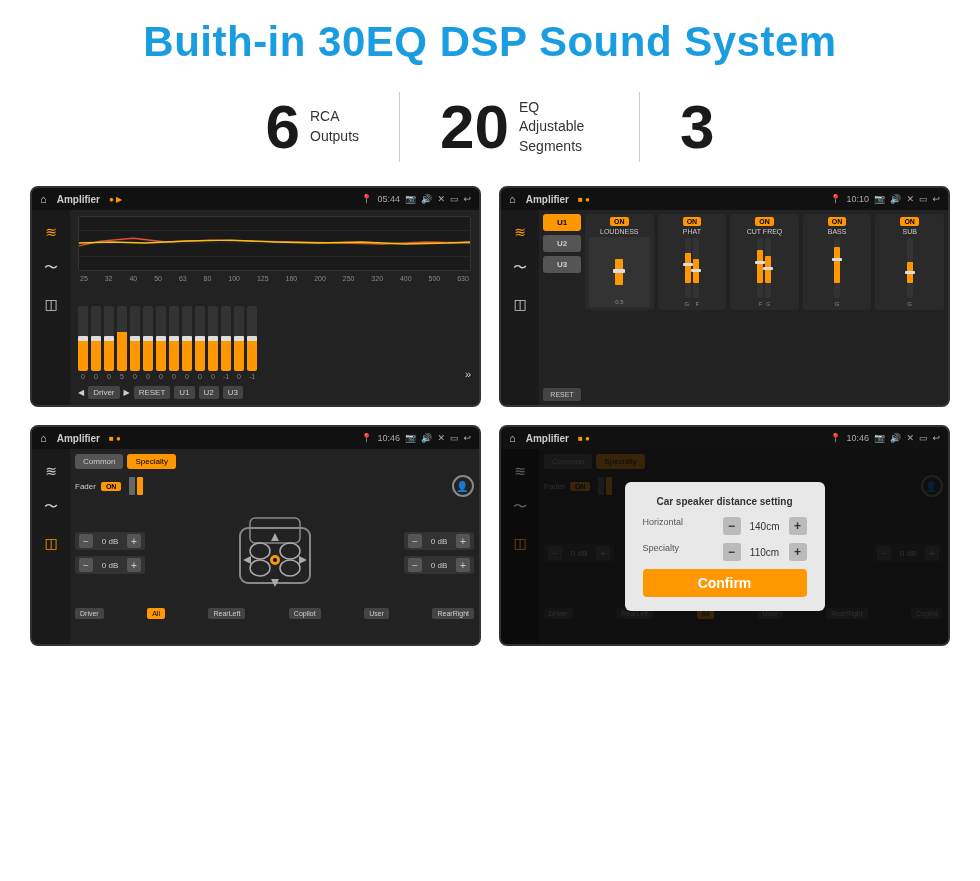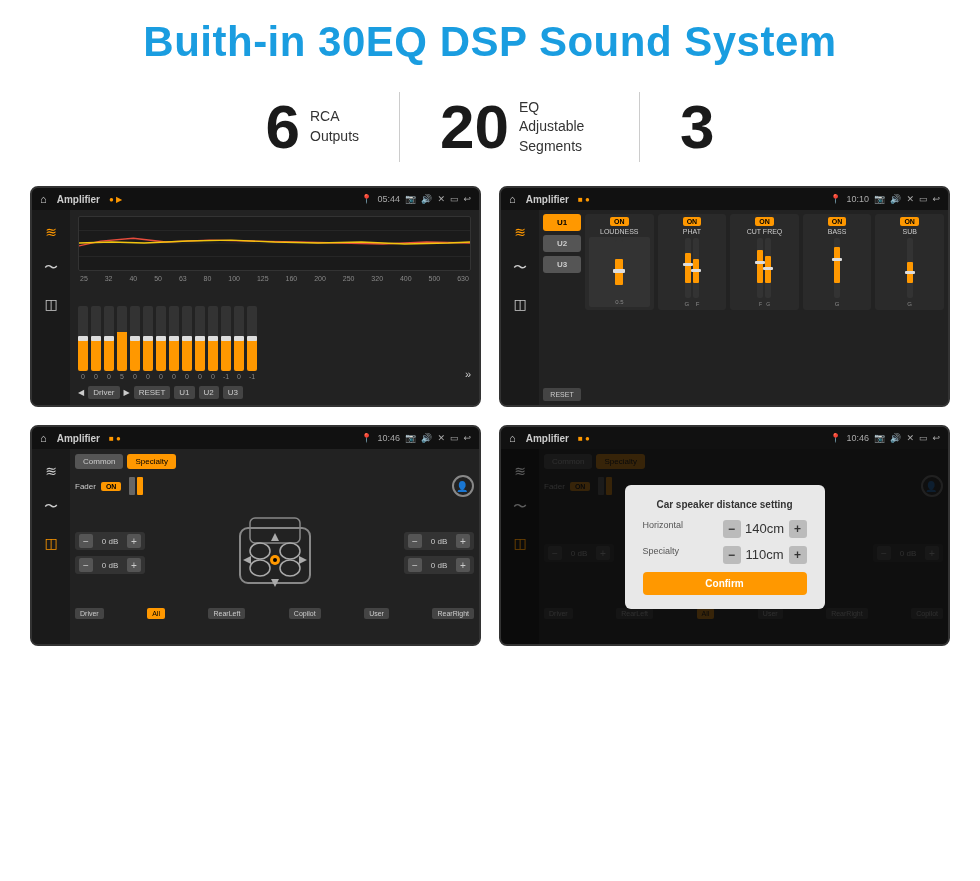--- a/index.html
+++ b/index.html
@@ -489,29 +489,29 @@
       background: #bbb;
       border-radius: 3px;
       display: flex;
       align-items: center;
       justify-content: center;
       font-size: 12px;
       color: #333;
       font-weight: bold;
     }
     .dialog-val {
-      font-size: 13px;
+      font-size: 10px;
       color: #333;
       min-width: 40px;
       text-align: center;
     }
     .dialog-confirm {
       background: #ff9800;
       color: #fff;
-      font-size: 10px;
+      font-size: 14px;
       font-weight: bold;
       padding: 6px 0;
       border-radius: 4px;
       text-align: center;
       margin-top: 8px;
     }
 
     .screen-relative {
       position: relative;
     }

